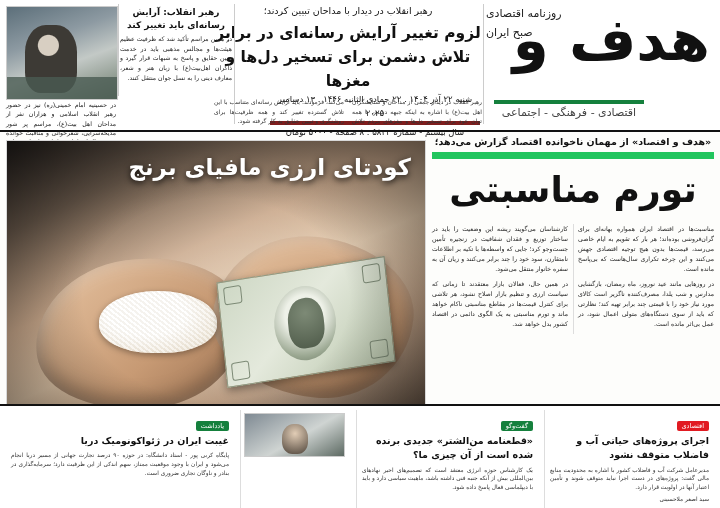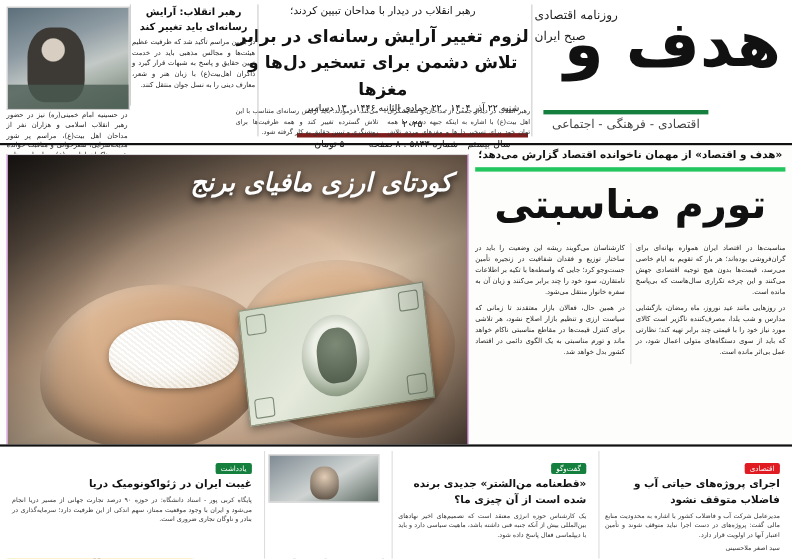--- a/index.html
+++ b/index.html
@@ -98,21 +98,21 @@
   .vsep{position:absolute;background:#ccc;width:1px;}
 
   
   .main{
     position:absolute;top:132px;right:0;width:720px;height:376px;
   }
 
   
   .photo-story{
     position:absolute;top:8px;left:6px;width:418px;height:316px;
-    border:1px solid #d8d8d8;overflow:hidden;background:#d946ef;font-style:italic;
+    border:1px solid #d8d8d8;overflow:hidden;background:#701a75;
   }
   .ps-img{
     position:absolute;inset:0;
     background:
       radial-gradient(ellipse at 62% 55%, rgba(255,255,255,.18) 0 25%, rgba(0,0,0,0) 60%),
       linear-gradient(155deg,#2a2522 0%,#6a5a4c 18%,#caa98c 38%,#e3c9ab 52%,#b08f72 70%,#3c322a 100%);
   }
   .hand{
     position:absolute;border-radius:48% 52% 45% 55%/55% 45% 55% 45%;
     background:linear-gradient(145deg,#e7c4a2,#c79a74 60%,#9a7050);
@@ -162,21 +162,21 @@
     background:#ffffff;color:#111;font-size:9px;font-weight:bold;
     display:flex;align-items:center;justify-content:center;border-radius:2px;
   }
 
   
   .rcol{
     position:absolute;top:4px;right:6px;width:282px;height:322px;
   }
   .rcol .eyebrow{
     font-size:9.5px;font-weight:bold;color:#111;text-align:center;
-    border-bottom:4px solid #22c55e;padding-bottom:5px;margin-bottom:8px;
+    border-bottom:7px solid #22c55e;padding-bottom:5px;margin-bottom:8px;
   }
   .rcol .mega{
     font-size:36px;font-weight:bold;color:#111;text-align:center;
     line-height:1.3;margin:4px 0 10px 0;letter-spacing:-1px;
   }
   .rcol .lede{
     font-size:6.2px;color:#222;line-height:1.62;text-align:justify;
     columns:2;column-gap:10px;column-rule:1px solid #ddd;
   }
   .rcol .lede p{margin:0 0 5px 0;}

